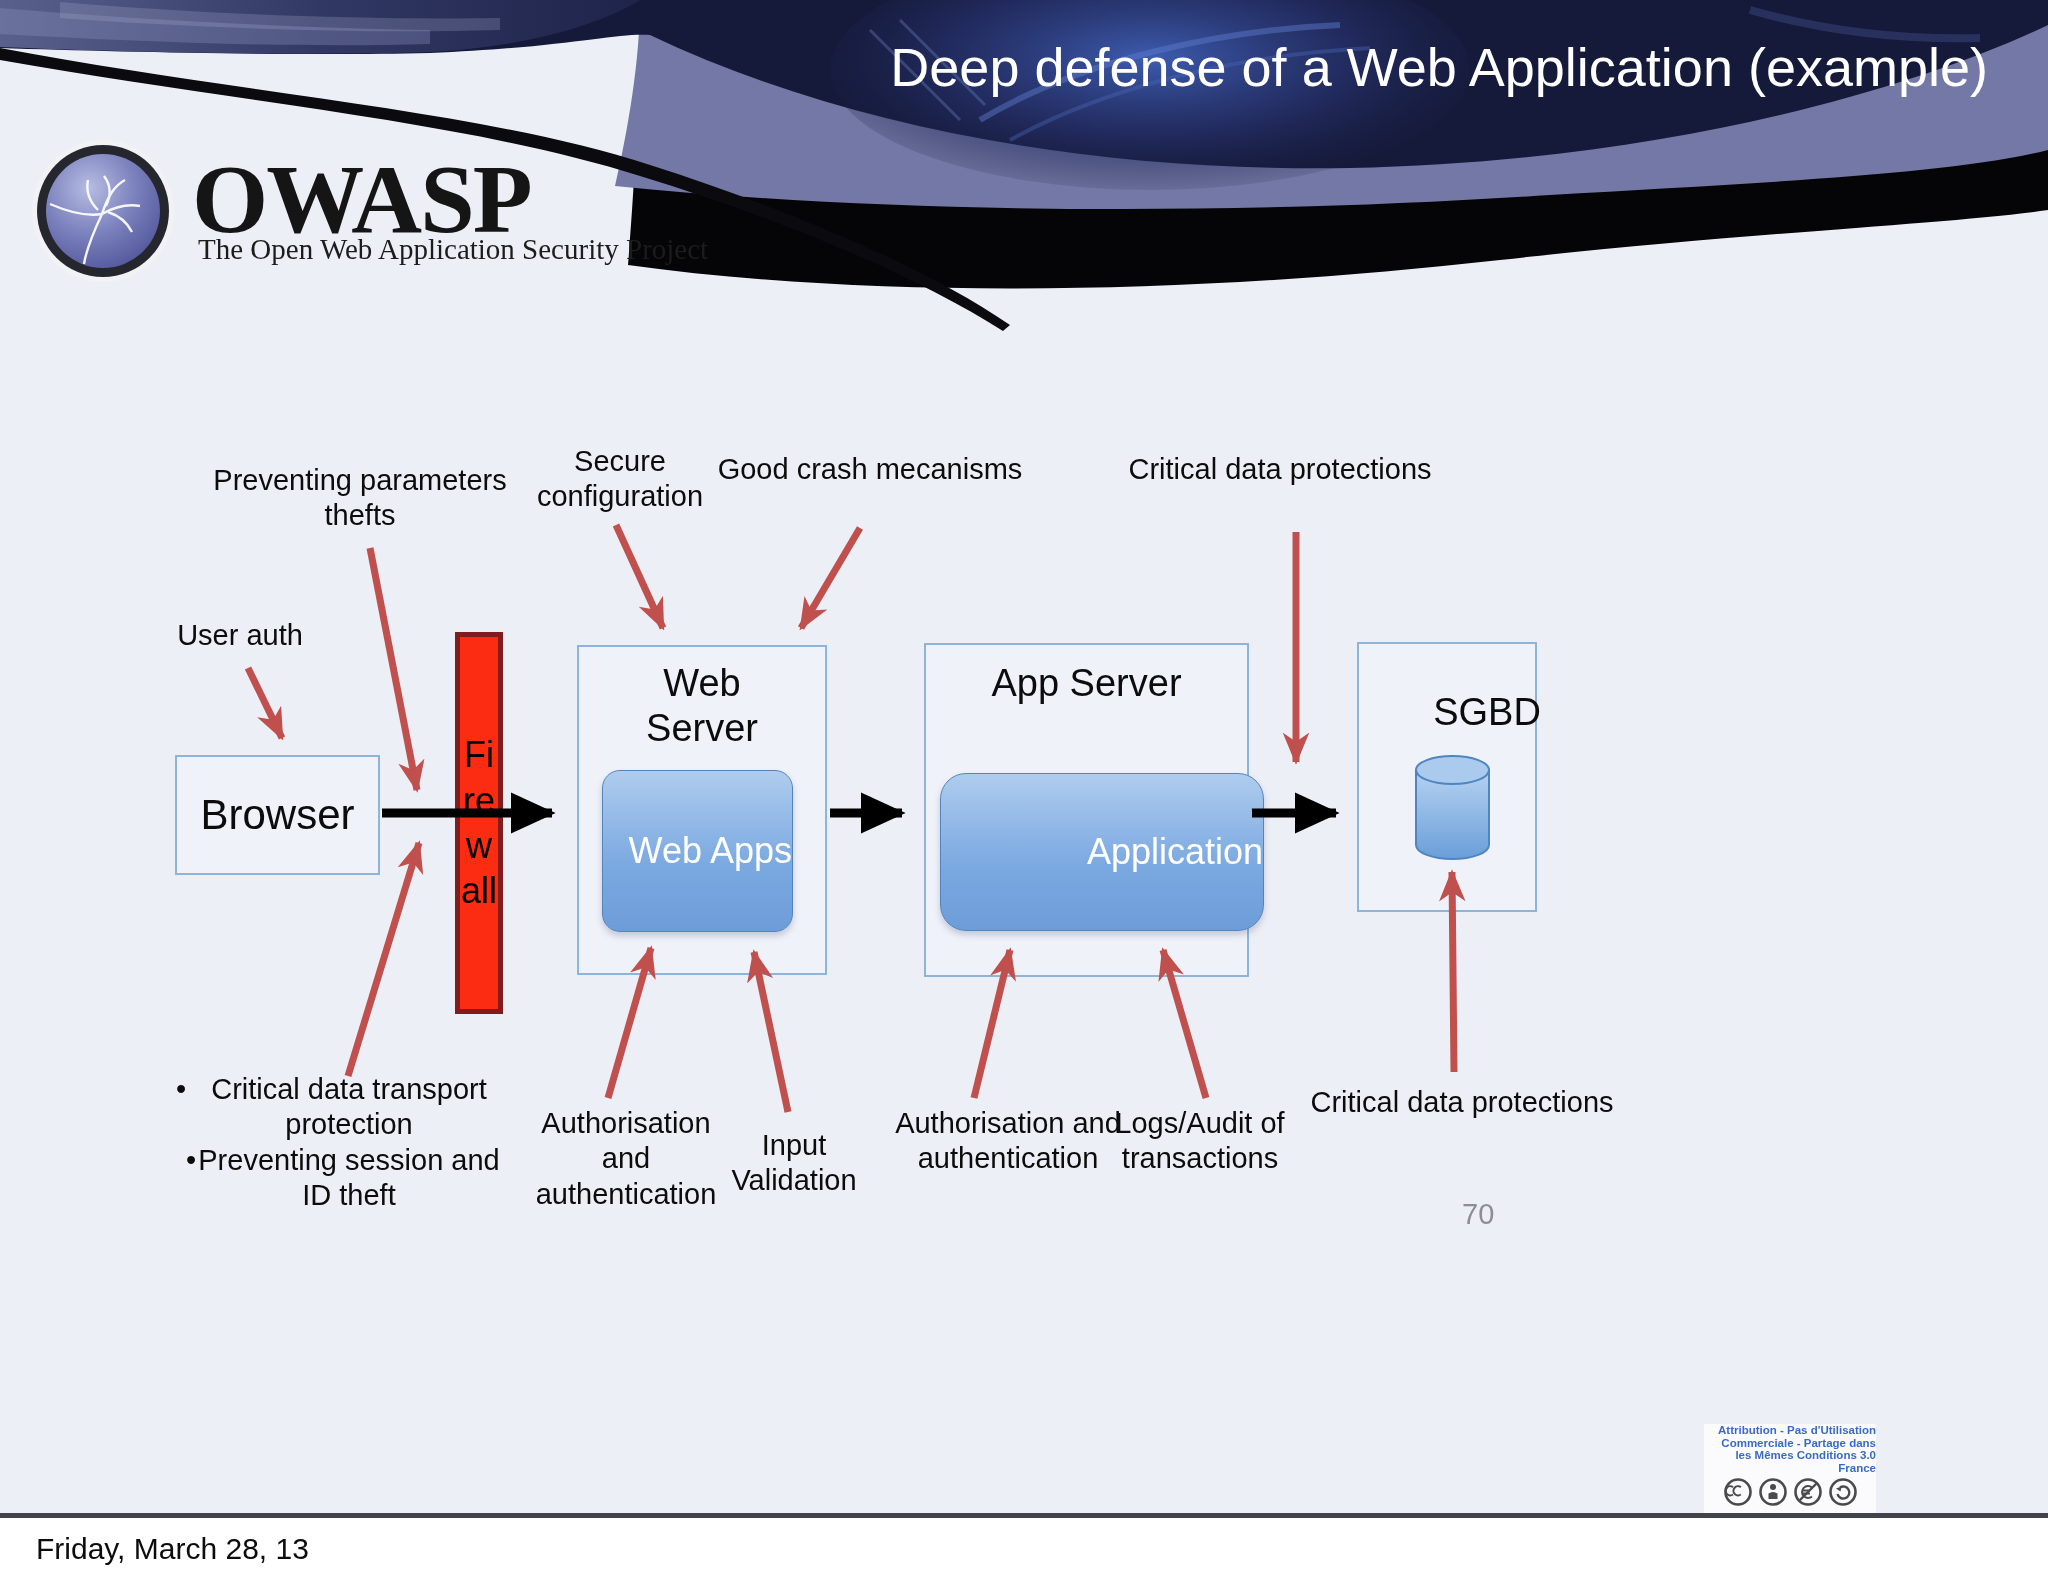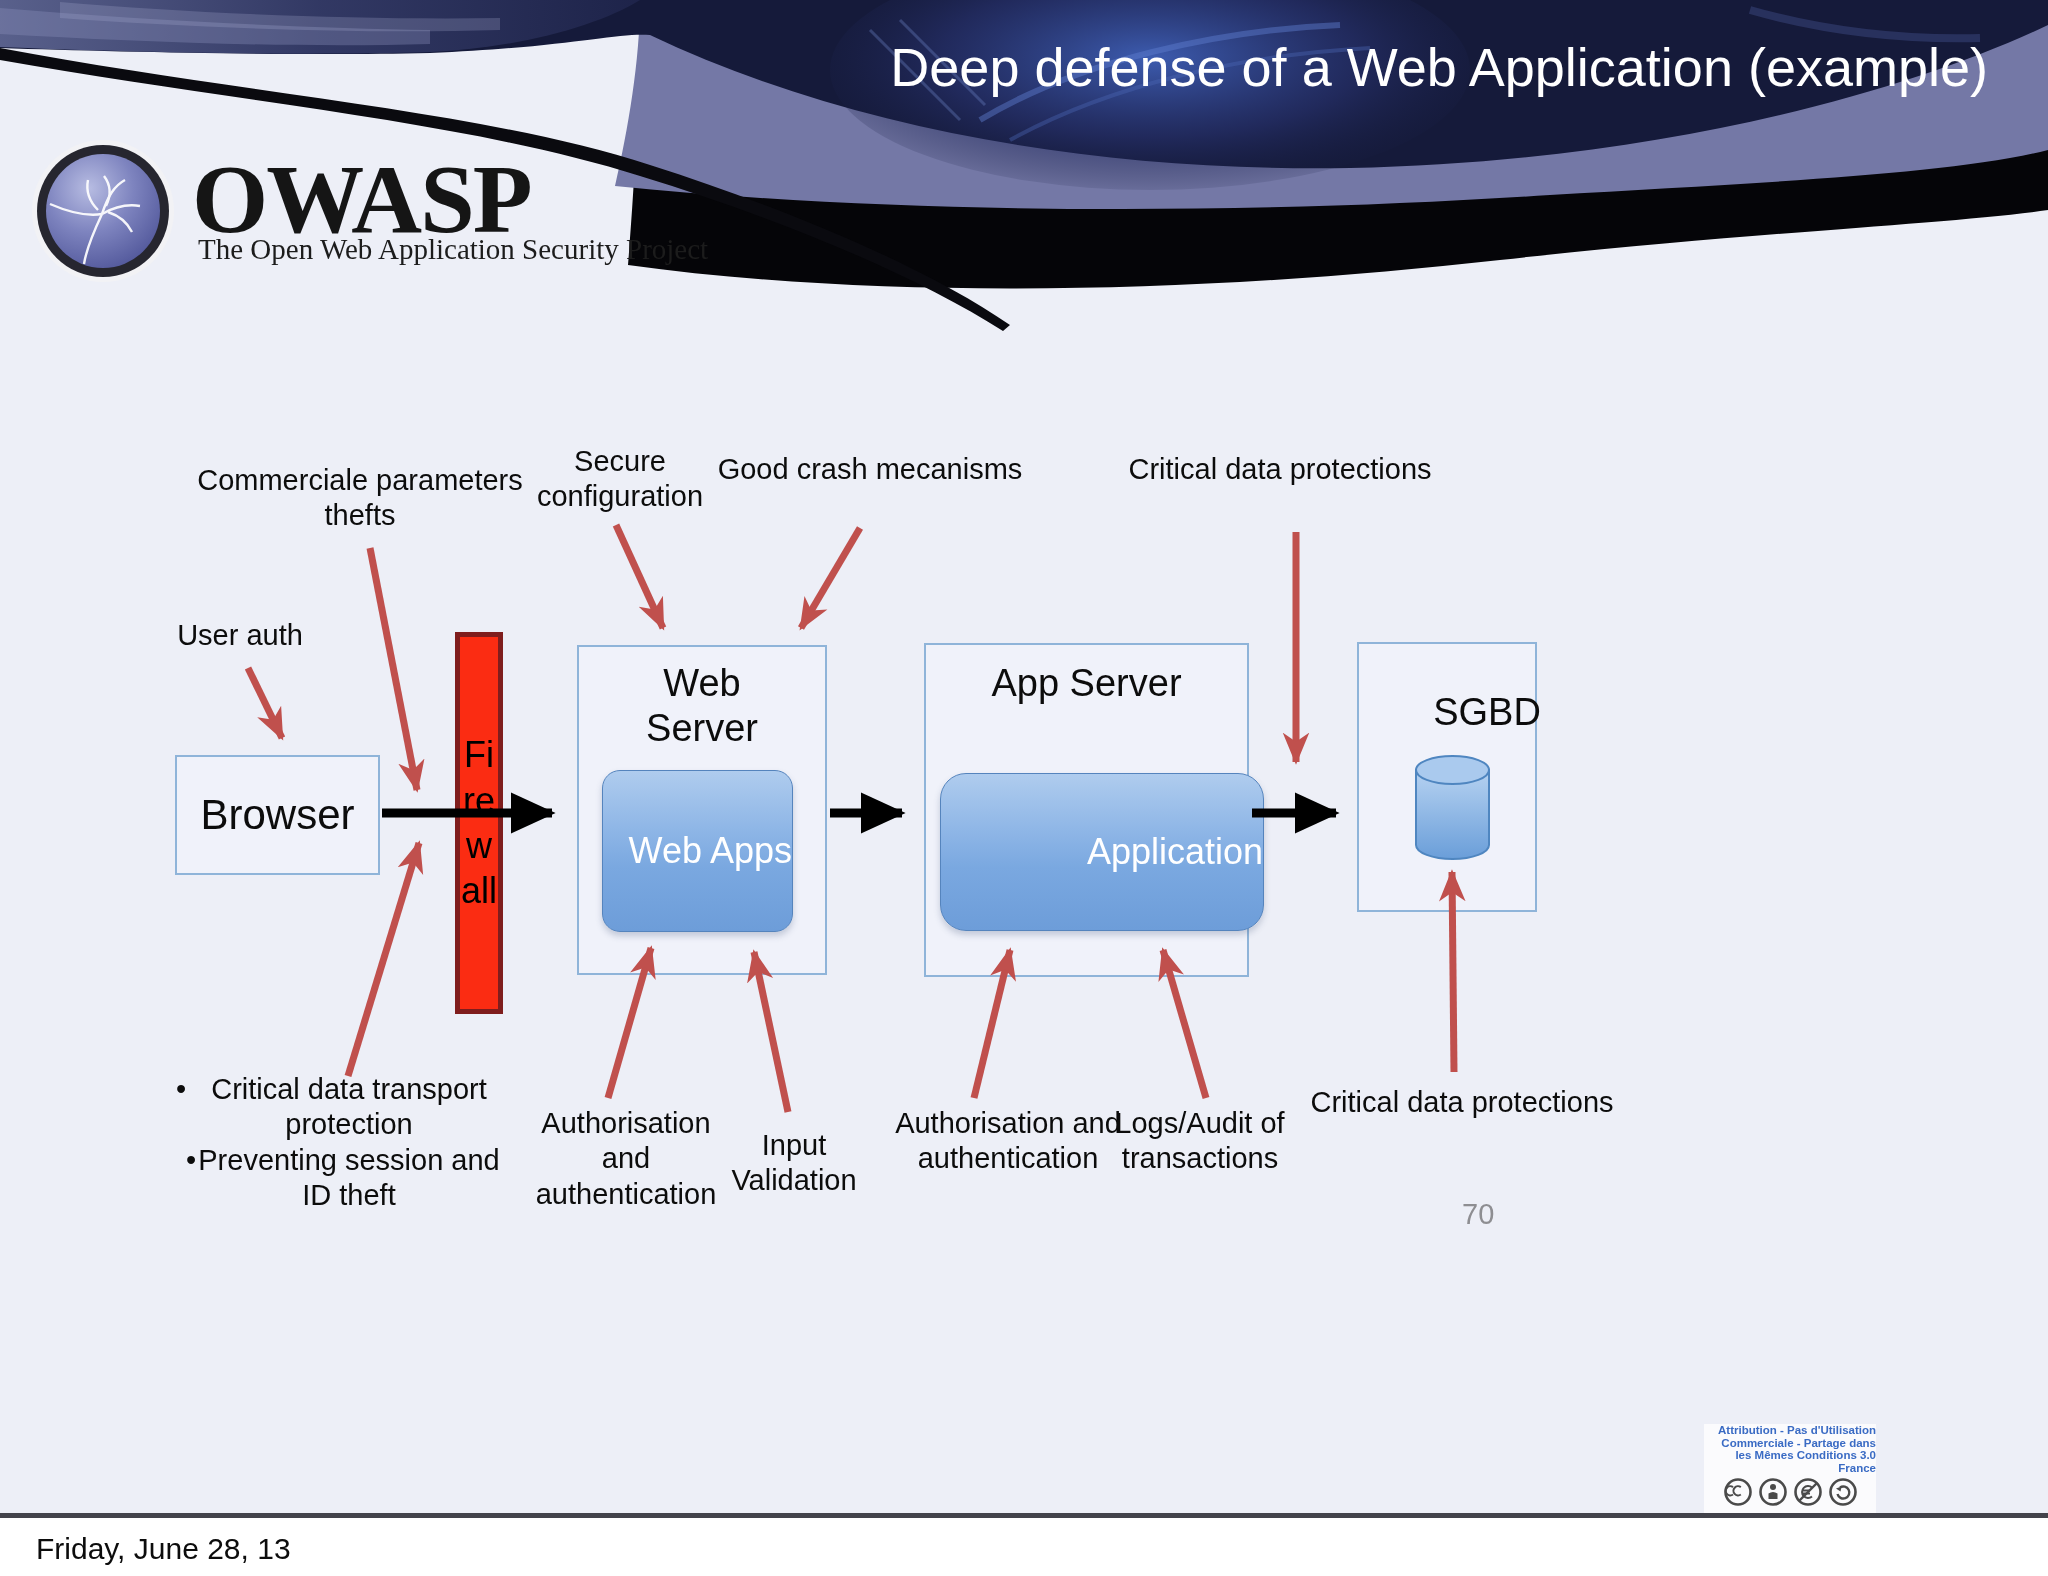--- a/index.html
+++ b/index.html
@@ -148,21 +148,21 @@
       <div class="node-title" style="top:16px;">App Server</div>
     </div>
     <div class="app-box" style="left:940px;top:773px;width:324px;height:158px;border-radius:26px;">
       <span>Application</span>
     </div>
 
     <div class="node-box" style="left:1357px;top:642px;width:180px;height:270px;">
       <div class="node-title" style="top:46px;padding-left:40px;">SGBD</div>
     </div>
 
-    <div class="ann" style="left:360px;top:463px;">Commerciale parameters
+    <div class="ann" style="left:360px;top:463px;">Preventing parameters
 thefts</div>
     <div class="ann" style="left:620px;top:444px;">Secure
 configuration</div>
     <div class="ann" style="left:870px;top:452px;white-space:nowrap;">Good crash mecanisms</div>
     <div class="ann" style="left:1280px;top:452px;white-space:nowrap;">Critical data protections</div>
     <div class="ann" style="left:240px;top:618px;white-space:nowrap;">User auth</div>
     <div class="ann" style="left:626px;top:1106px;">Authorisation
 and
 authentication</div>
     <div class="ann" style="left:794px;top:1128px;">Input
@@ -249,15 +249,15 @@
           <circle cx="15" cy="15" r="12.5" fill="none" stroke="#4a4a4a" stroke-width="2.6"></circle>
           <path d="M9.5,17 A6,6 0 1 0 12,10.5" fill="none" stroke="#4a4a4a" stroke-width="2.4"></path>
           <path d="M8,11.5 L13.5,9.5 L12.5,14.5 Z" fill="#4a4a4a"></path>
         </svg>
       </div>
     </div>
   </div>
 
   <div id="slide-bottom-border"></div>
   <div id="footer-area">
-    <div class="footer-date">Friday, June 28, 13</div>
+    <div class="footer-date">Friday, March 28, 13</div>
   </div>
 </div>
 
 </body></html>

